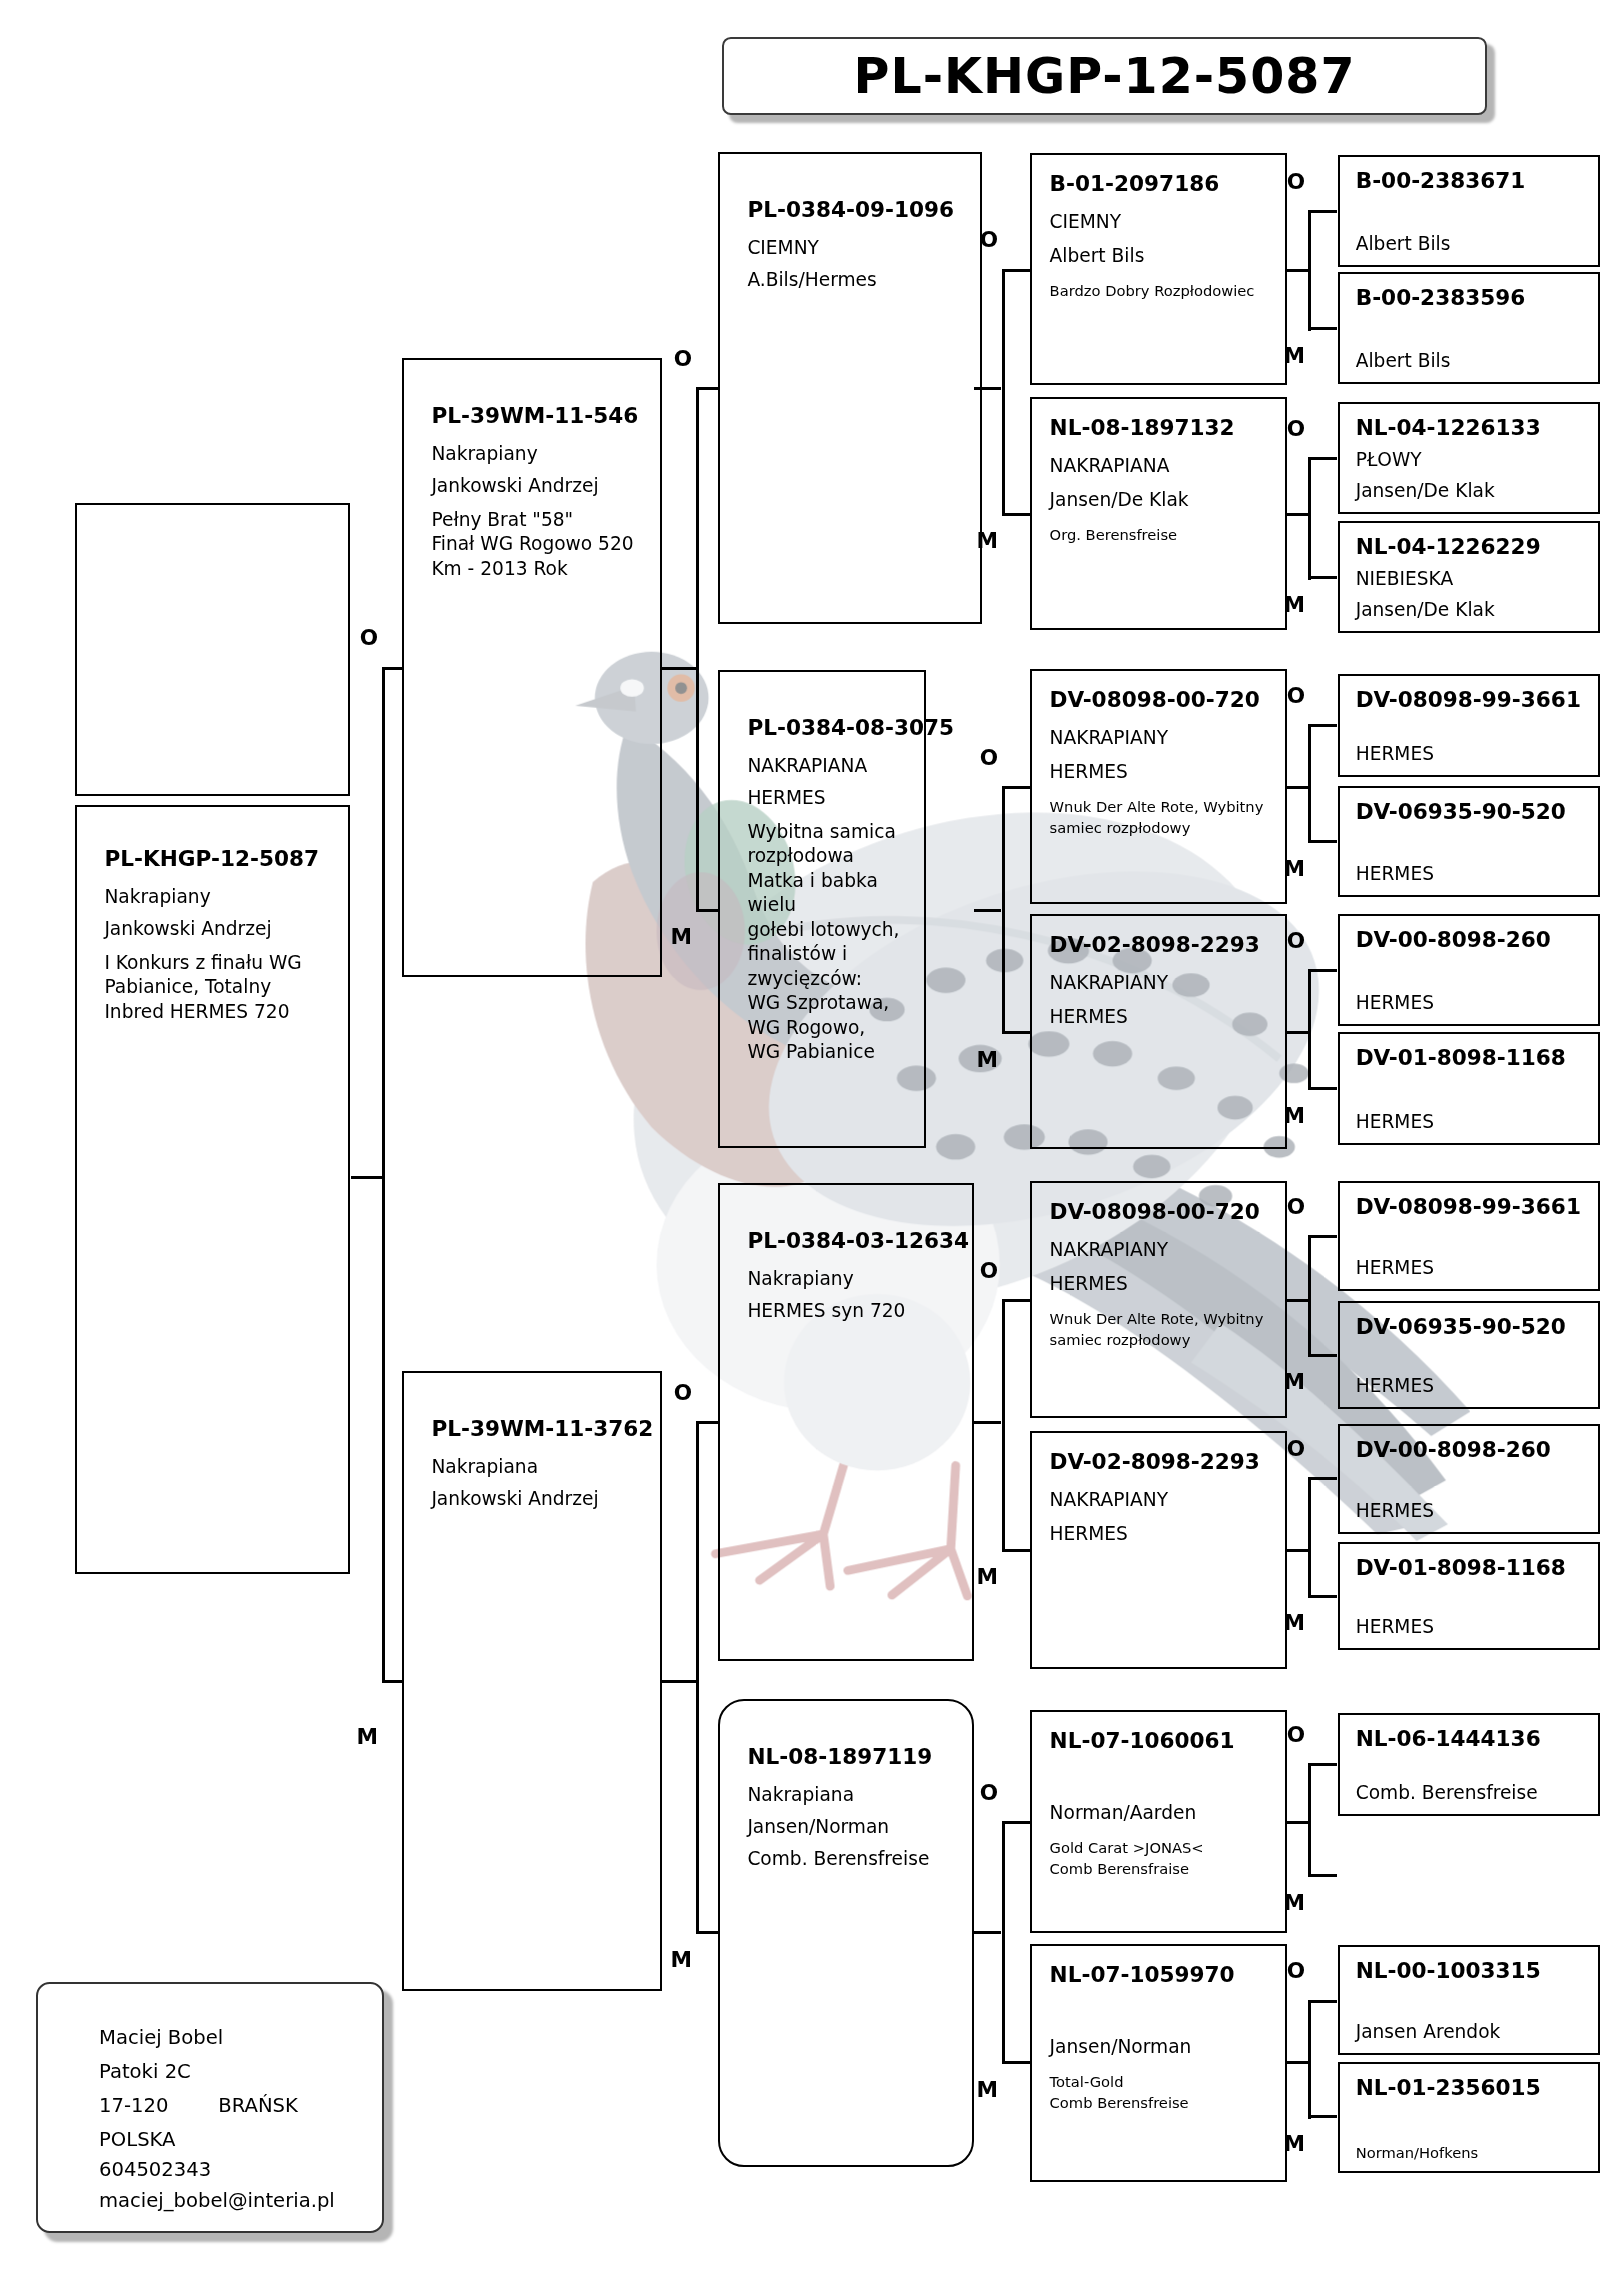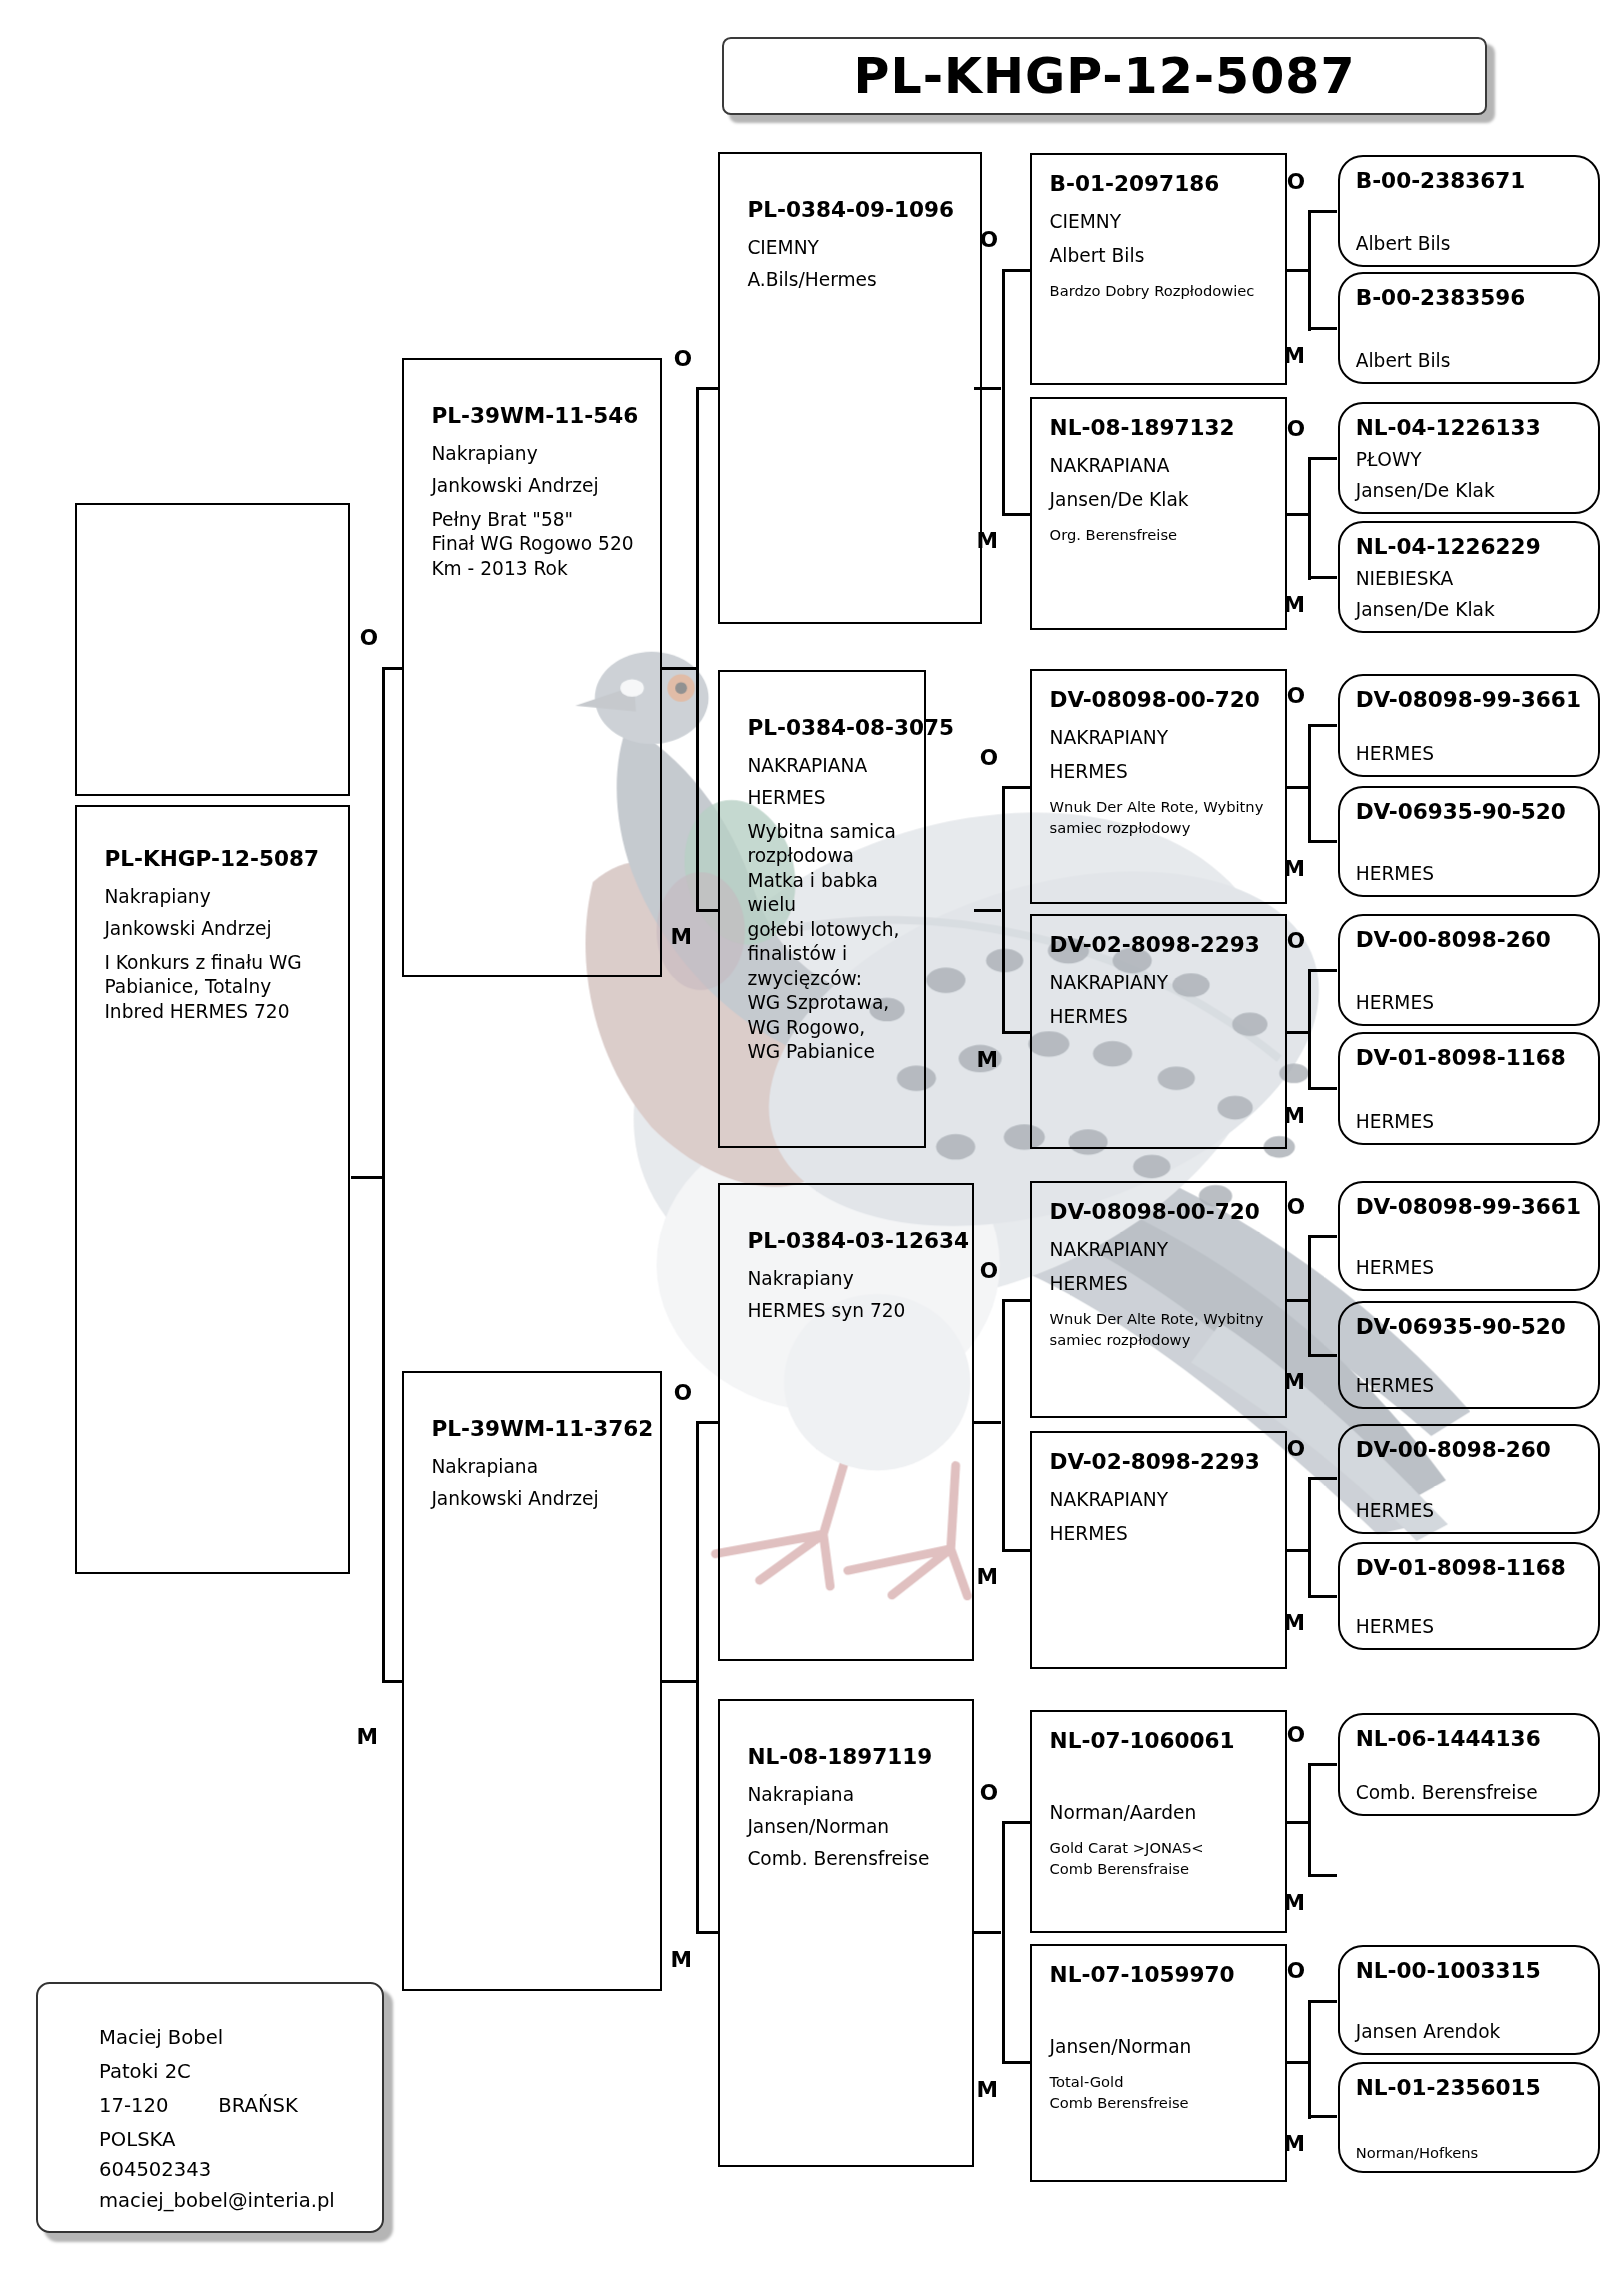--- a/index.html
+++ b/index.html
@@ -9,21 +9,21 @@
     font-family:"DejaVu Sans","Liberation Sans",sans-serif;
   }
   #pigeon{position:absolute;left:534px;top:637px;width:961px;height:1059px;z-index:1;}
   #tree,#lines{position:absolute;left:0;top:0;width:100%;height:100%;}
   #lines{z-index:2;}
   #tree{z-index:3;}
   .pbox{position:absolute;border:2.9px solid #000;background:transparent;box-sizing:border-box;}
   .c1{padding:37px 23.5px 0 27.4px;}
   .c2,.c3{padding:41px 19.6px 0 27.4px;}
   .c4{padding:13.7px 13.7px 0 17.6px;}
-  .c5{padding:8.8px 11.8px 7.8px 15.7px;display:flex;flex-direction:column;justify-content:space-between;border-radius:25px;}
+  .c5{padding:8.8px 11.8px 7.8px 15.7px;display:flex;flex-direction:column;justify-content:space-between;}
   .ring{font-weight:bold;font-size:21.6px;line-height:29px;margin-bottom:7.8px;white-space:nowrap;}
   .ln{white-space:pre-line;}
   .n{font-size:18.6px;line-height:32px;min-height:32px;}
   .n2{font-size:18.6px;line-height:24.5px;margin-top:5.9px;}
   .sm{font-size:14.7px;line-height:20.6px;margin-top:7.8px;}
   .c4 .n{line-height:34px;min-height:34px;}
   .c5 .ring{margin:0;}
   .c5 .n{line-height:26.5px;min-height:26.5px;}
   .c5 .sm{margin:0;}
   .hl,.vl{position:absolute;background:#000;}
@@ -238,21 +238,21 @@
 zwycięzców:
 WG Szprotawa,
 WG Rogowo,
 WG Pabianice</div>
     </div>
     <div class="pbox c3" style="left: 718px; top: 1183px; width: 256px; height: 478px;">
       <div class="ring">PL-0384-03-12634</div>
       <div class="ln n">Nakrapiany</div>
       <div class="ln n">HERMES syn 720</div>
     </div>
-    <div class="pbox c3" style="left: 718px; top: 1699px; width: 256px; height: 468px;">
+    <div class="pbox c3" style="left: 718px; top: 1699px; width: 256px; height: 468px; border-radius: 26px;">
       <div class="ring">NL-08-1897119</div>
       <div class="ln n">Nakrapiana</div>
       <div class="ln n">Jansen/Norman</div>
       <div class="ln n">Comb. Berensfreise</div>
     </div>
     <div class="pbox c4" style="left: 1030px; top: 153px; width: 257px; height: 232px;">
       <div class="ring">B-01-2097186</div>
       <div class="ln n">CIEMNY</div>
       <div class="ln n">Albert Bils</div>
       <div class="ln sm">Bardzo Dobry Rozpłodowiec</div>

